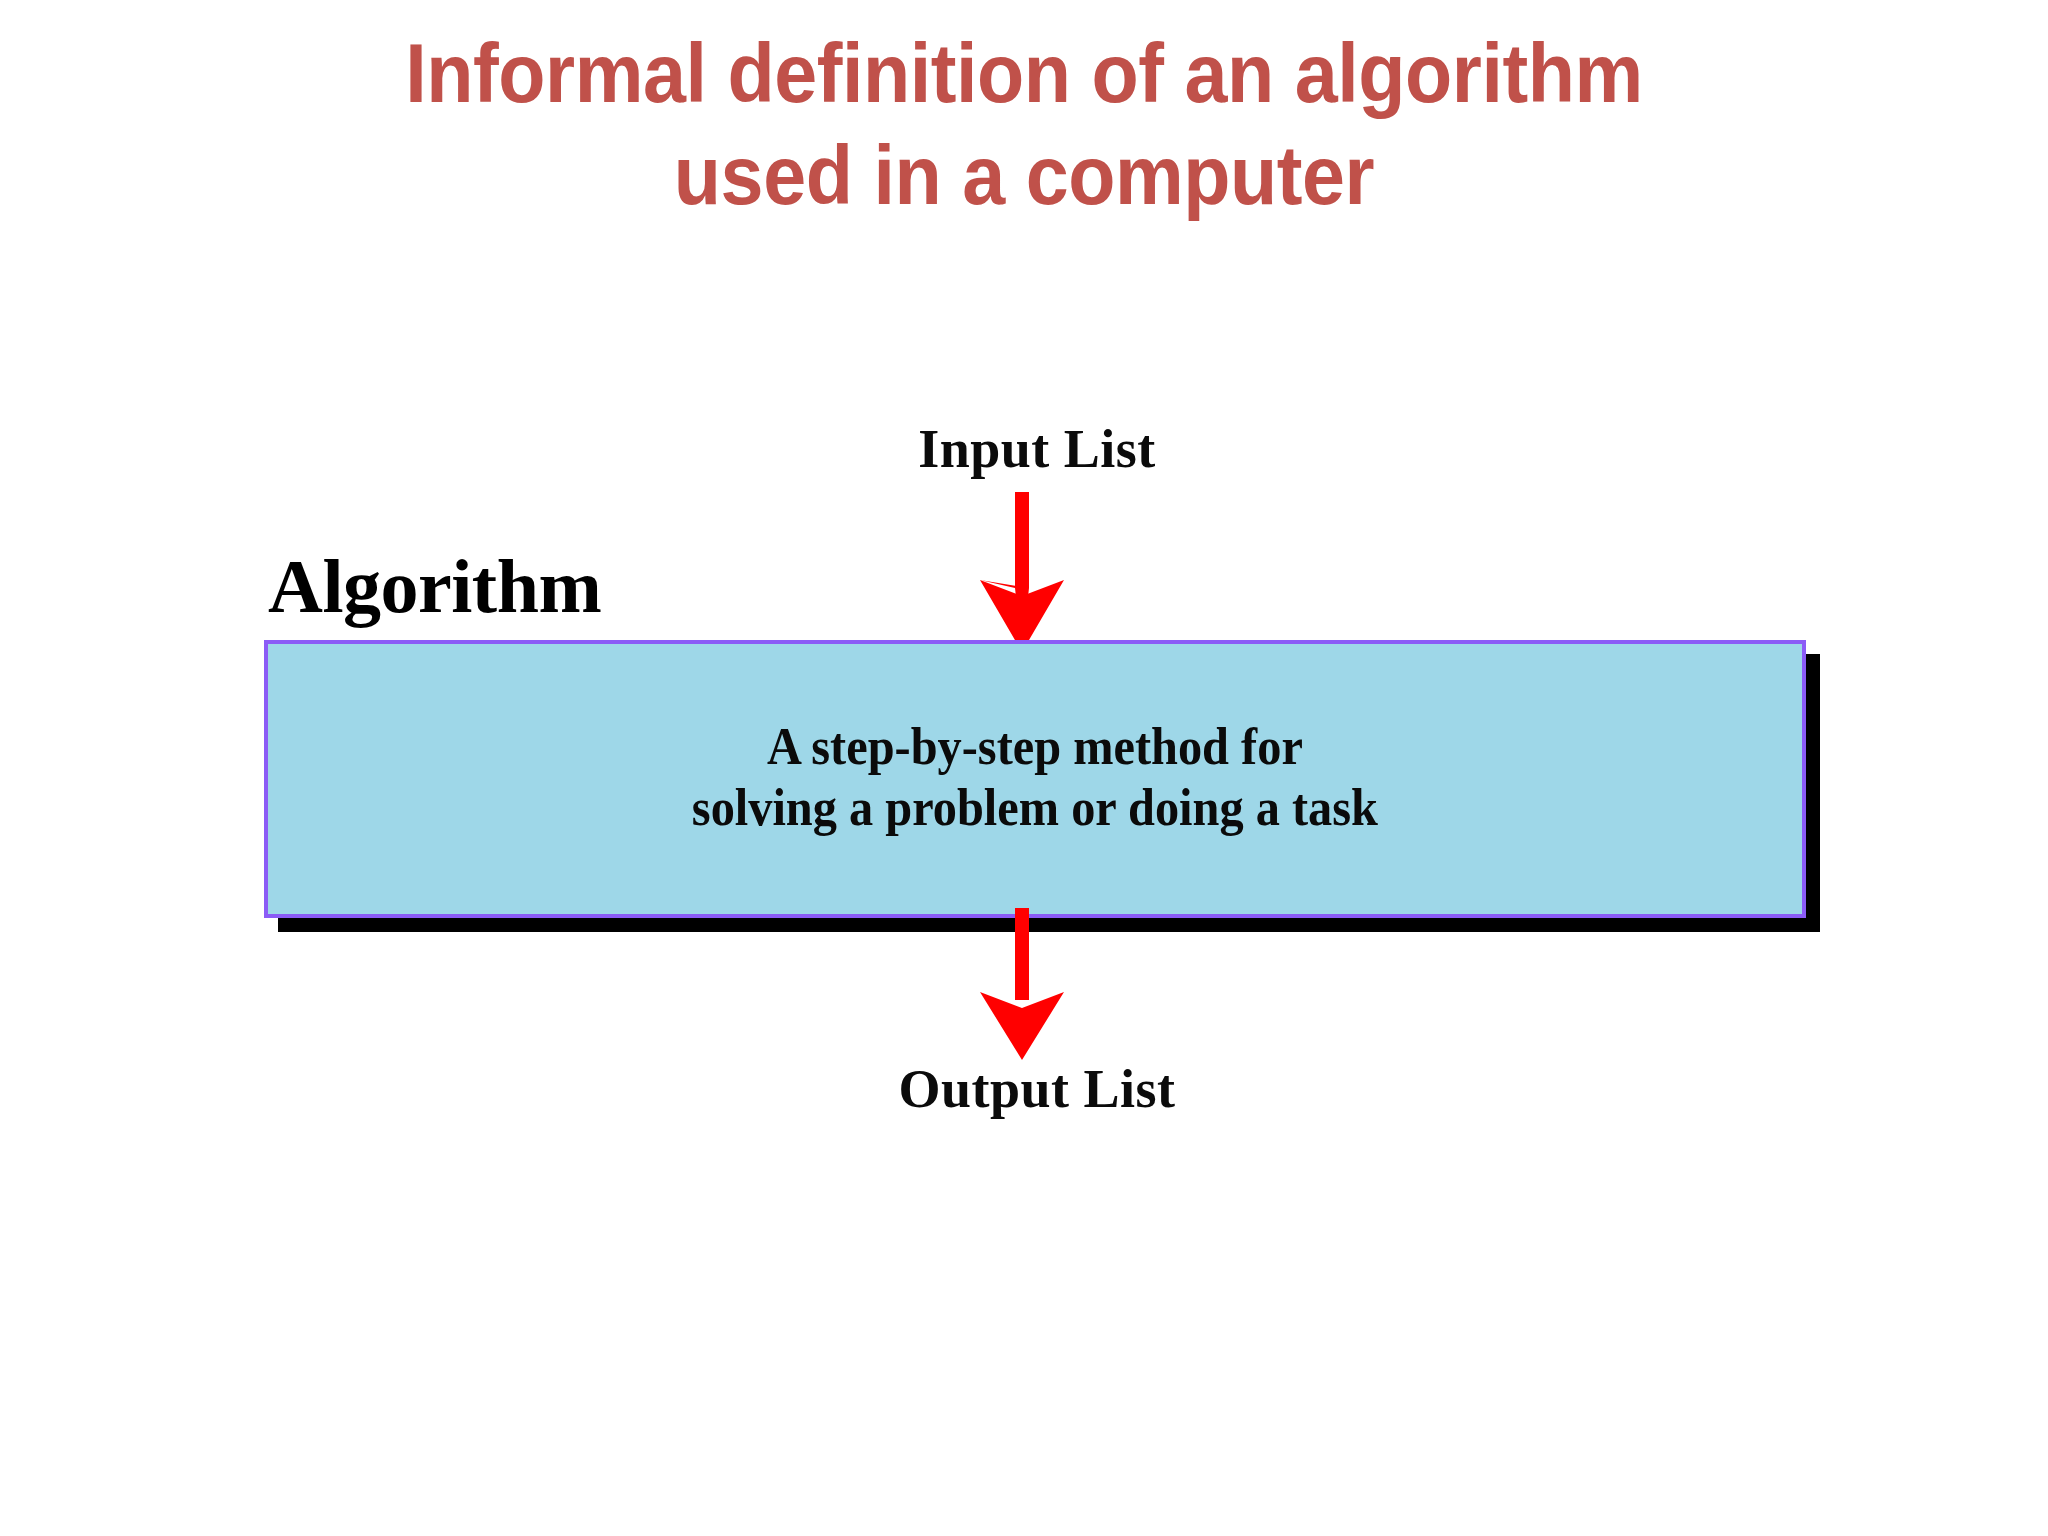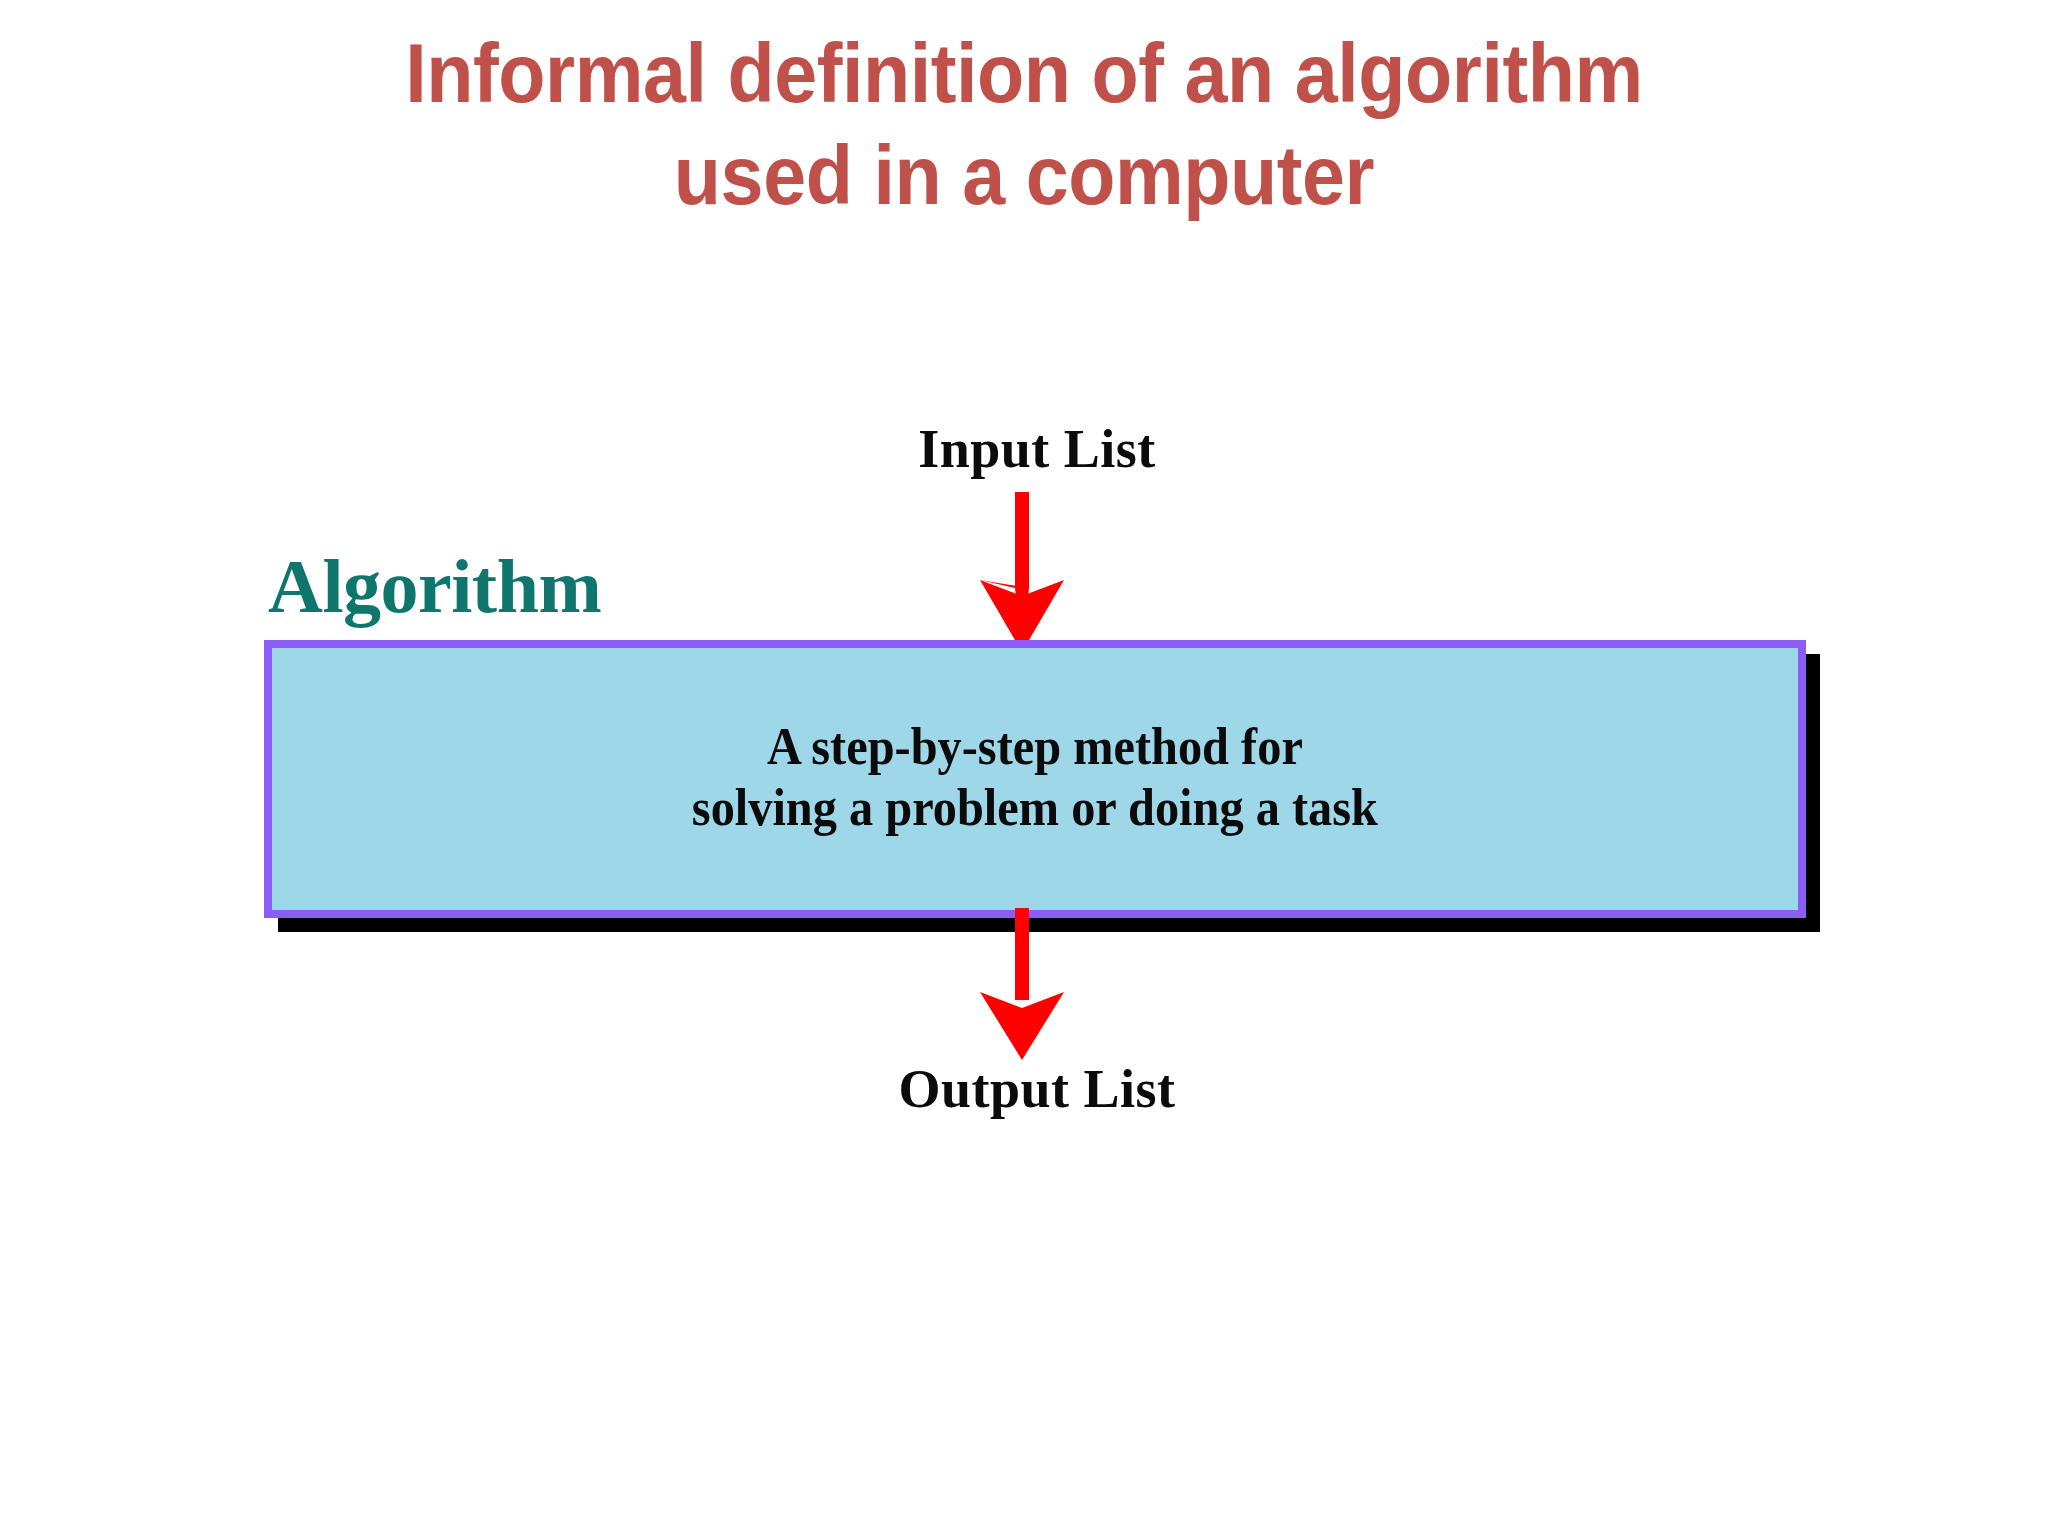--- a/index.html
+++ b/index.html
@@ -46,21 +46,21 @@
 
   
   .algorithm-caption {
     position: absolute;
     left: 268px;
     top: 548px;
     font-family: "Liberation Serif", "DejaVu Serif", serif;
     font-weight: bold;
     font-size: 76px;
     line-height: 1;
-    color: #0f766e;
+    color: #000000;
     letter-spacing: -0.5px;
     white-space: nowrap;
   }
 
   
   .io-label {
     position: absolute;
     font-family: "Liberation Serif", "DejaVu Serif", serif;
     font-weight: bold;
     font-size: 54px;
@@ -111,21 +111,21 @@
     background: #000000;
   }
   .algo-box {
     position: absolute;
     left: 0;
     top: 0;
     width: 1542px;
     height: 278px;
     box-sizing: border-box;
     background: #9ed7e8;
-    border: 8px solid #8b5cf6;
+    border: 4px solid #8b5cf6;
     display: flex;
     align-items: center;
     justify-content: center;
   }
   .algo-box-text {
     font-family: "Liberation Serif", "DejaVu Serif", serif;
     font-weight: bold;
     font-size: 52px;
     line-height: 1.18;
     color: #0b0b0b;

